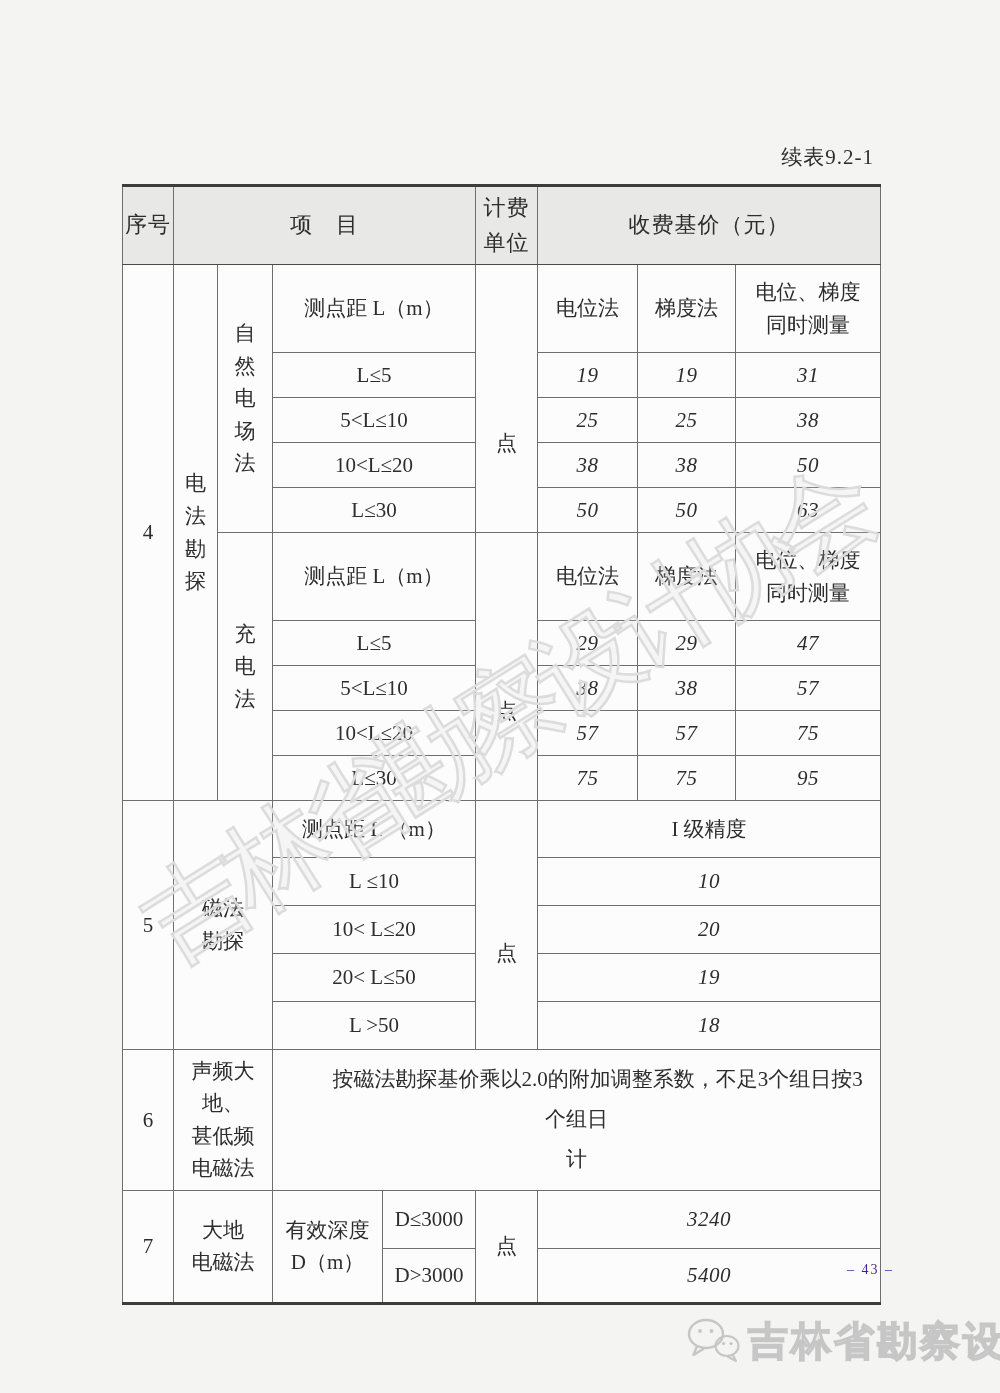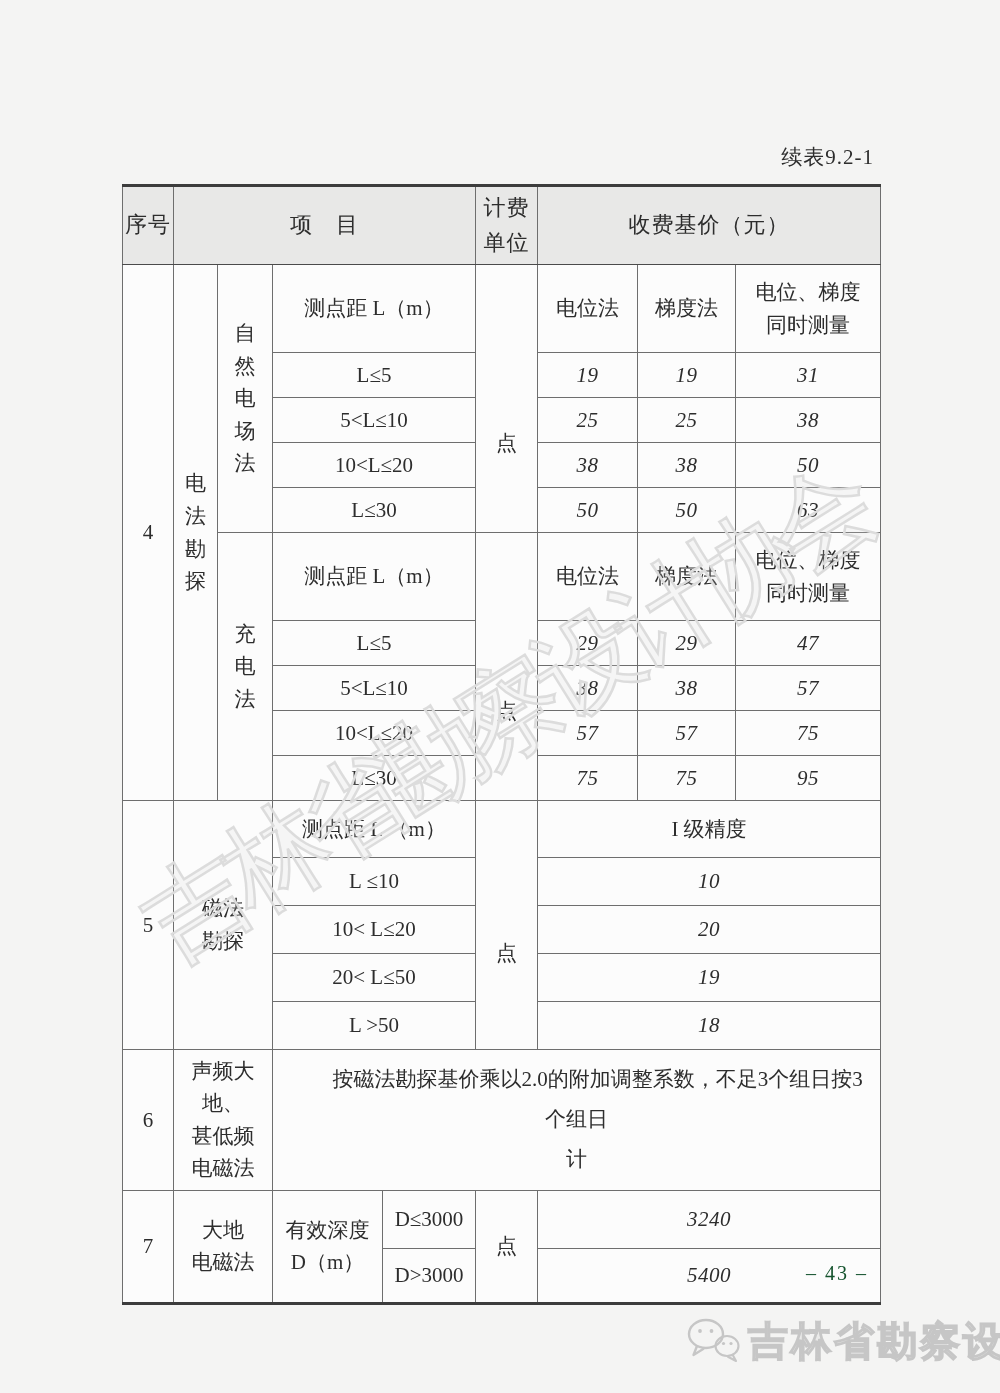--- a/index.html
+++ b/index.html
@@ -55,22 +55,22 @@
   .watermark{
     position:absolute;left:28px;top:648px;width:940px;height:110px;
     transform:rotate(-32deg);transform-origin:center center;
     font-size:104px;letter-spacing:-12px;text-align:center;
     font-family:"Liberation Serif","DejaVu Serif",serif;
     color:rgba(214,214,214,0.18);
     -webkit-text-stroke:2.5px #dcdcdc;
     pointer-events:none;z-index:6;white-space:nowrap;
   }
   .page-number{
-    position:absolute;top:1262px;right:132px;
-    font-size:20px;color:#14532d;letter-spacing:2px;
+    position:absolute;top:1262px;right:106px;
+    font-size:14px;color:#4c1d95;letter-spacing:2px;
   }
   .footer{
     position:absolute;left:684px;top:1314px;
     display:flex;align-items:center;gap:6px;z-index:4;
   }
   .footer .brand{
     font-family:"Liberation Sans","DejaVu Sans",sans-serif;
     font-weight:bold;font-size:40px;letter-spacing:3px;
     color:rgba(205,205,205,0.25);
     -webkit-text-stroke:1.5px #c6c6c6;

